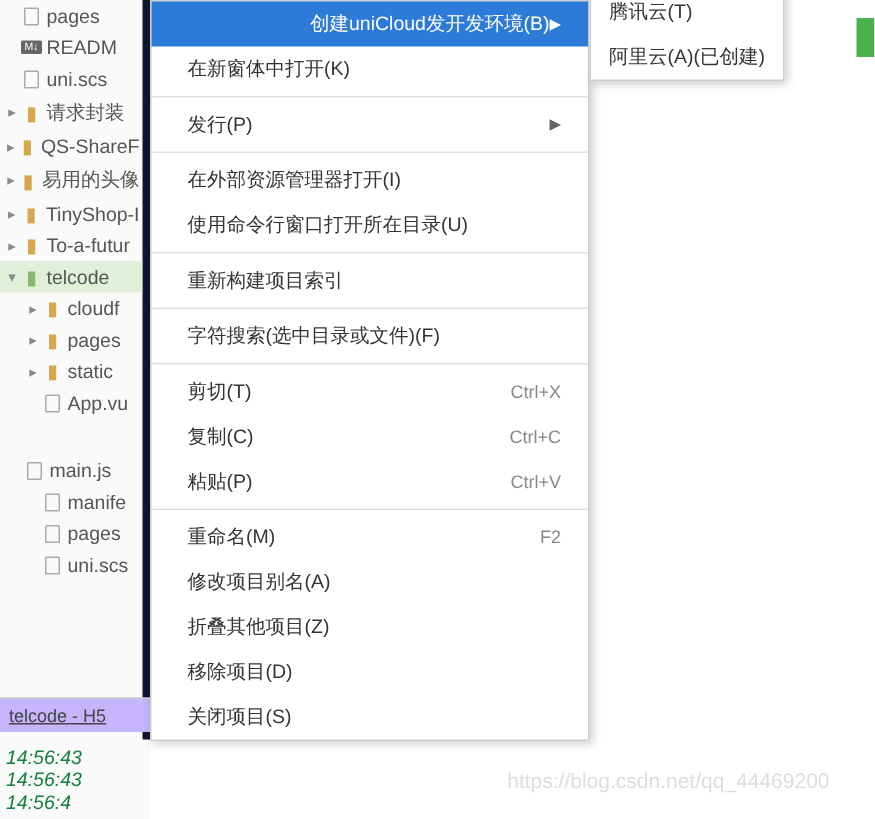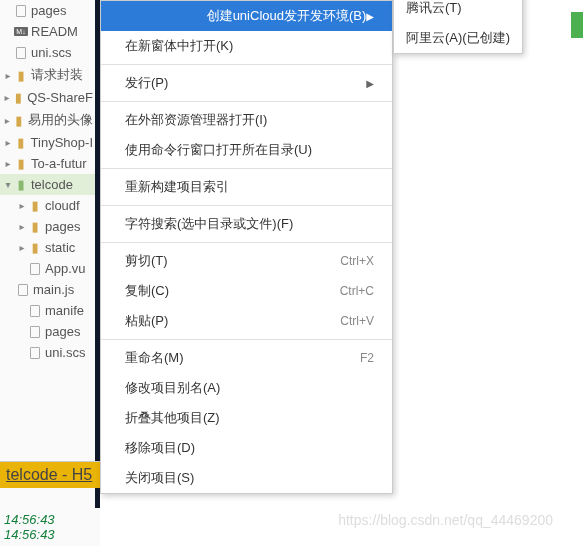--- a/index.html
+++ b/index.html
@@ -24,21 +24,21 @@
 .comment-text { color: #888; }
 .context-menu { position: absolute; top: 0; left: 100px; width: 293px; background: #fff; border: 1px solid #ccc; box-shadow: 2px 2px 6px rgba(0,0,0,0.2); z-index: 10; }
 .menu-item { display: flex; justify-content: space-between; align-items: center; padding: 6px 18px 6px 24px; color: #333; cursor: default; }
 .menu-item.highlighted { background: #2d7bd8; color: #fff; justify-content: flex-end; }
 .menu-item .arrow { color: #666; font-size: 10px; }
 .menu-item.highlighted .arrow { color: #fff; }
 .menu-sep { height: 1px; background: #e0e0e0; margin: 3px 0; }
 .shortcut { color: #888; font-size: 12px; }
 .submenu { position: absolute; top: -8px; left: 393px; width: 130px; background: #fff; border: 1px solid #ccc; box-shadow: 2px 2px 6px rgba(0,0,0,0.2); z-index: 11; }
 .submenu .menu-item { padding: 6px 12px; }
-.status-bar { position: absolute; bottom: 58px; left: 0; width: 100px; border-top: 1px solid #ccc; padding: 4px 6px; font-size: 16px; color: #444; text-decoration: underline; background: #eab308; }
+.status-bar { position: absolute; bottom: 58px; left: 0; width: 100px; border-top: 1px solid #ccc; padding: 4px 6px; font-size: 12px; color: #444; text-decoration: underline; background: #c4b5fd; }
 .console { position: absolute; bottom: 0; left: 0; width: 100px; font-family: Consolas, monospace; font-size: 13px; color: #15803d; padding: 4px; background: #fafafa; font-style: italic; }
 .console-line { white-space: nowrap; }
 .green-btn { position: absolute; top: 12px; right: 0; width: 12px; height: 26px; background: #4caf50; }
 .watermark { position: absolute; bottom: 18px; right: 30px; color: #ddd; font-size: 14px; pointer-events: none; }
 </style>
 </head>
 <body>
 
 <div class="container">
   <div class="sidebar">
@@ -127,21 +127,21 @@
           </span>
           <span>static</span>
         </div>
         <div class="tree-item" style="padding-left: 16px;">
           <span class="chev"></span>
           <span class="icon">
             <span class="icon-file"></span>
           </span>
           <span>App.vu</span>
         </div>
-        <div class="tree-item" style="padding-left: 4px;">
+        <div class="tree-item" style="padding-left: 4px; margin-top: 24px;">
           <span class="chev"></span>
           <span class="icon">
             <span class="icon-file"></span>
           </span>
           <span>main.js</span>
         </div>
         <div class="tree-item" style="padding-left: 16px;">
           <span class="chev"></span>
           <span class="icon">
             <span class="icon-file"></span>
@@ -160,20 +160,21 @@
           <span class="icon">
             <span class="icon-file"></span>
           </span>
           <span>uni.scs</span>
         </div>
       </div>
     <div class="status-bar">telcode - H5</div>
     <div class="console">
       <div class="console-line">14:56:43</div>
       <div class="console-line">14:56:43</div>
+      <div class="console-line">14:56:4</div>
     </div>
   </div>
 
   <div class="code-area">
     <div class="code-line"><span class="key">ssSecret: </span><span class="str">'b28ded942c6</span></div>
     <div class="code-line"><span class="key">one: </span><span class="str">'18386100096'</span><span>,</span></div>
     <div class="code-line"><span class="key">emplateId: </span><span class="str">'10009'</span><span>,</span></div>
     <div class="code-line"><span class="key">ode: </span><span class="str">'telcode'</span><span>,</span></div>
     <div class="code-line"><span>ta: {</span></div>
     <div class="code-line"><span class="key">code: </span><span class="str">'123456'</span><span>,</span></div>

